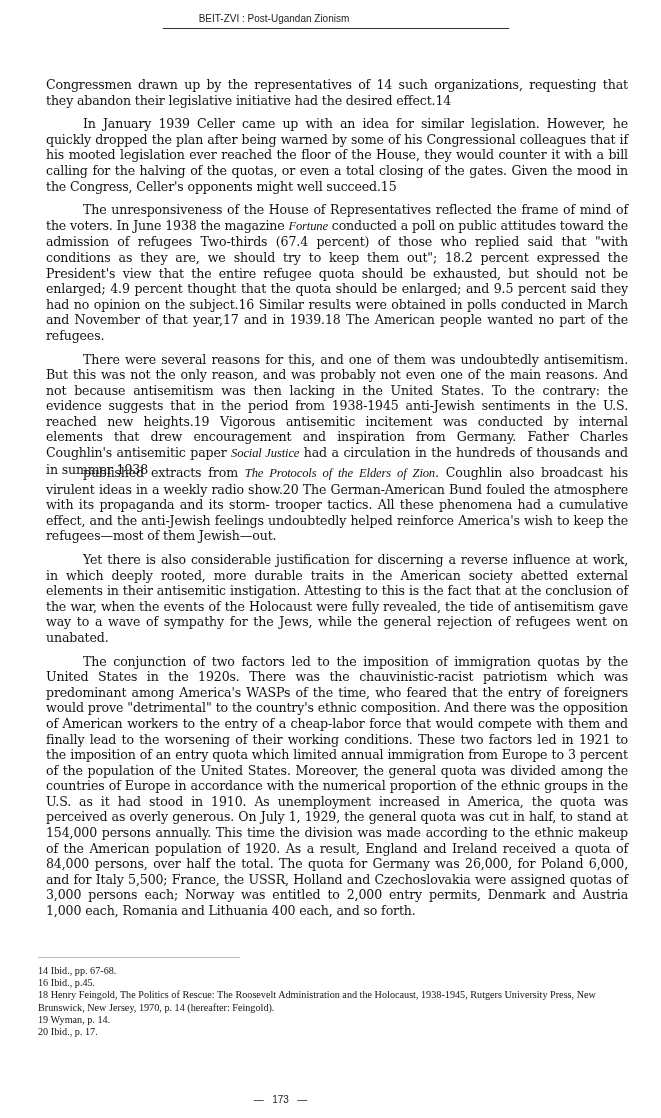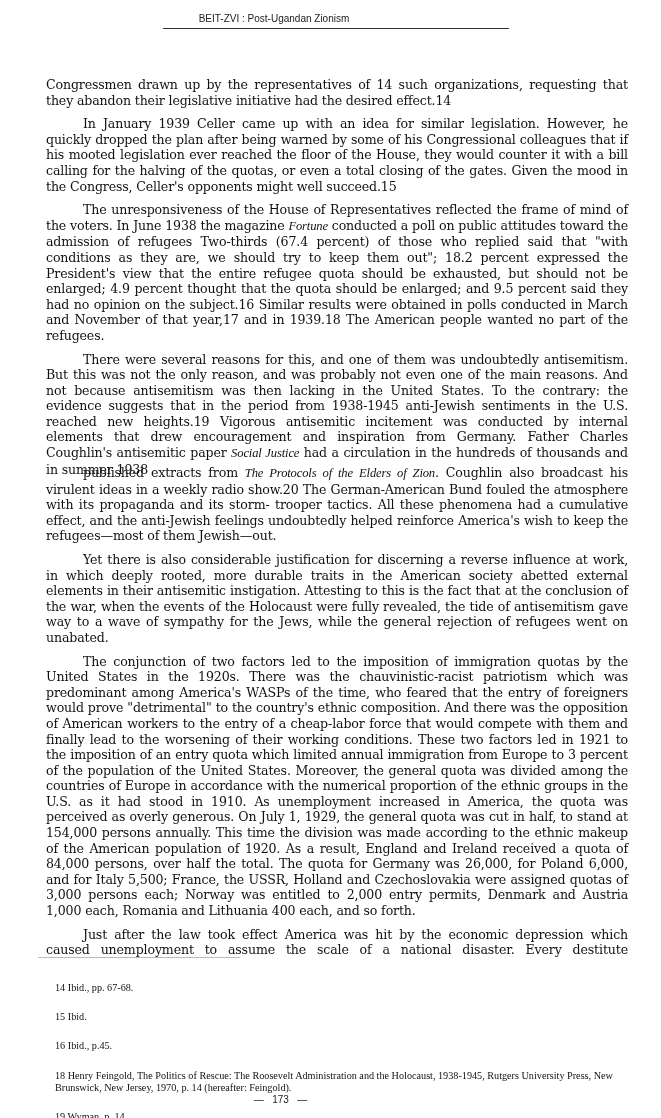--- a/index.html
+++ b/index.html
@@ -10,21 +10,21 @@
   .body-block { position:absolute; left:38px; width:598px;
     font-family:"DejaVu Serif", serif; font-size:12.6px; line-height:15.6px; color:#111; letter-spacing:-0.15px; }
   .p { margin:8px; text-align:justify; text-align-last:auto; }
   .p.indent { text-indent:37px; }
   .p.cont { text-indent:0; }
   .p.last-fill { text-align-last:justify; }
   em { font-style:italic;font-family:Liberation Serif, serif; }
   .fn-rule { position:absolute; top:957px; left:38px; width:202px; border-top:1px solid #bbb; }
   .footnotes { position:absolute; top:965px; left:38px; width:600px;
     font-family:"Liberation Serif", serif; font-size:10.2px; line-height:12.2px; color:#111; }
-  .footnotes div { margin:17px; }
+  .footnotes div { margin:0; }
   .u { }
   .pagenum { position:absolute; top:1094px; left:0; width:561px; text-align:center;
     font-family:"Liberation Sans", sans-serif; font-size:10px; color:#222; }
 </style>
 </head>
 <body>
 
 <div class="header">BEIT-ZVI : Post-Ugandan Zionism</div>
 <div class="header-rule"></div>
 
@@ -32,27 +32,25 @@
   <p class="p cont">Congressmen drawn up by the representatives of 14 such organizations, requesting that they abandon their legislative initiative had the desired effect.14</p>
   <p class="p indent">In January 1939 Celler came up with an idea for similar legislation. However, he quickly dropped the plan after being warned by some of his Congressional colleagues that if his mooted legislation ever reached the floor of the House, they would counter it with a bill calling for the halving of the quotas, or even a total closing of the gates. Given the mood in the Congress, Celler's opponents might well succeed.15</p>
   <p class="p indent"><span>The unresponsiveness of the House of Representatives reflected the frame of mind of the voters. In June 1938 the magazine </span><em>Fortune</em><span> conducted a poll on public attitudes toward the admission of refugees Two-thirds (67.4 percent) of those who replied said that "with conditions as they are, we should try to keep them out"; 18.2 percent expressed the President's view that the entire refugee quota should be exhausted, but should not be enlarged; 4.9 percent thought that the quota should be enlarged; and 9.5 percent said they had no opinion on the subject.16 Similar results were obtained in polls conducted in March and November of that year,17 and in 1939.18 The American people wanted no part of the refugees.</span></p>
   <p class="p indent"><span>There were several reasons for this, and one of them was undoubtedly antisemitism. But this was not the only reason, and was probably not even one of the main reasons. And not because antisemitism was then lacking in the United States. To the contrary: the evidence suggests that in the period from 1938-1945 anti-Jewish sentiments in the U.S. reached new heights.19 Vigorous antisemitic incitement was conducted by internal elements that drew encouragement and inspiration from Germany. Father Charles Coughlin's antisemitic paper </span><em>Social Justice</em><span> had a circulation in the hundreds of thousands and in summer 1938</span></p>
 </div>
 
 <div class="body-block" style="top:457px;">
   <p class="p indent"><span>published extracts from </span><em>The Protocols of the Elders of Zion</em><span>. Coughlin also broadcast his virulent ideas in a weekly radio show.20 The German-American Bund fouled the atmosphere with its propaganda and its storm- trooper tactics. All these phenomena had a cumulative effect, and the anti-Jewish feelings undoubtedly helped reinforce America's wish to keep the refugees—most of them Jewish—out.</span></p>
   <p class="p indent">Yet there is also considerable justification for discerning a reverse influence at work, in which deeply rooted, more durable traits in the American society abetted external elements in their antisemitic instigation. Attesting to this is the fact that at the conclusion of the war, when the events of the Holocaust were fully revealed, the tide of antisemitism gave way to a wave of sympathy for the Jews, while the general rejection of refugees went on unabated.</p>
   <p class="p indent">The conjunction of two factors led to the imposition of immigration quotas by the United States in the 1920s. There was the chauvinistic-racist patriotism which was predominant among America's WASPs of the time, who feared that the entry of foreigners would prove "detrimental" to the country's ethnic composition. And there was the opposition of American workers to the entry of a cheap-labor force that would compete with them and finally lead to the worsening of their working conditions. These two factors led in 1921 to the imposition of an entry quota which limited annual immigration from Europe to 3 percent of the population of the United States. Moreover, the general quota was divided among the countries of Europe in accordance with the numerical proportion of the ethnic groups in the U.S. as it had stood in 1910. As unemployment increased in America, the quota was perceived as overly generous. On July 1, 1929, the general quota was cut in half, to stand at 154,000 persons annually. This time the division was made according to the ethnic makeup of the American population of 1920. As a result, England and Ireland received a quota of 84,000 persons, over half the total. The quota for Germany was 26,000, for Poland 6,000, and for Italy 5,500; France, the USSR, Holland and Czechoslovakia were assigned quotas of 3,000 persons each; Norway was entitled to 2,000 entry permits, Denmark and Austria 1,000 each, Romania and Lithuania 400 each, and so forth.</p>
-  <p class="p indent last-fill">Just after the law took effect America was hit by the economic depression which caused unemployment to assume the scale of a national disaster. Every destitute</p>
 </div>
 
 <div class="fn-rule"></div>
 
 <div class="footnotes">
   <div>14 Ibid., pp. 67-68.</div>
-  <div>15 Ibid.</div>
   <div>16 Ibid., p.45.</div>
   <div><span>18 Henry Feingold, </span><span class="u">The Politics of Rescue: The Roosevelt Administration and the Holocaust, 1938-1945</span><span>, Rutgers University Press, New Brunswick, New Jersey, 1970, p. 14 (hereafter: Feingold).</span></div>
   <div>19 Wyman, p. 14.</div>
   <div>20 Ibid., p. 17.</div>
 </div>
 
 <div class="pagenum" style="white-space:pre;">—   173   —</div>
 
 </body></html>

